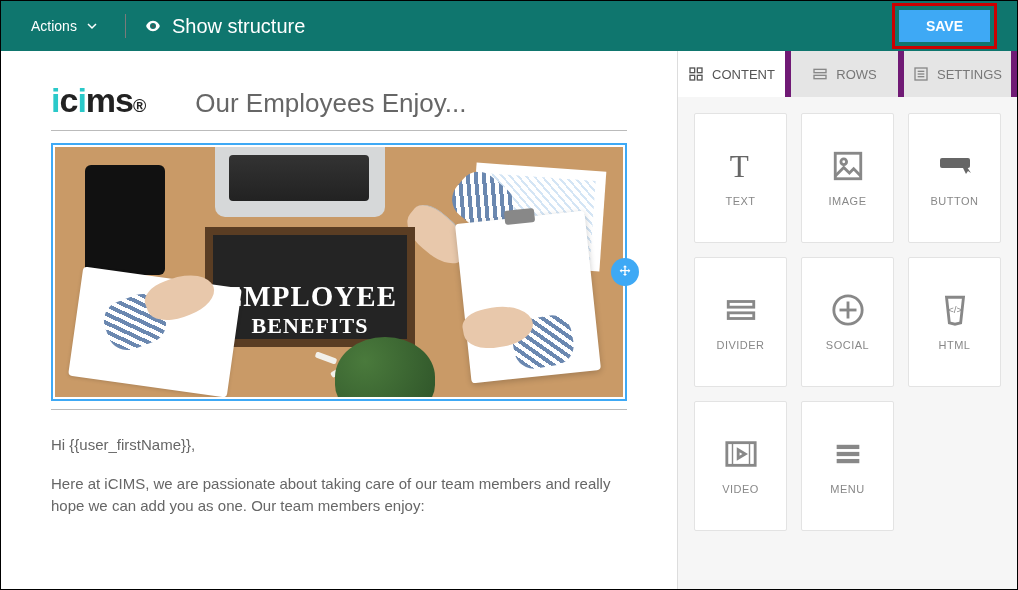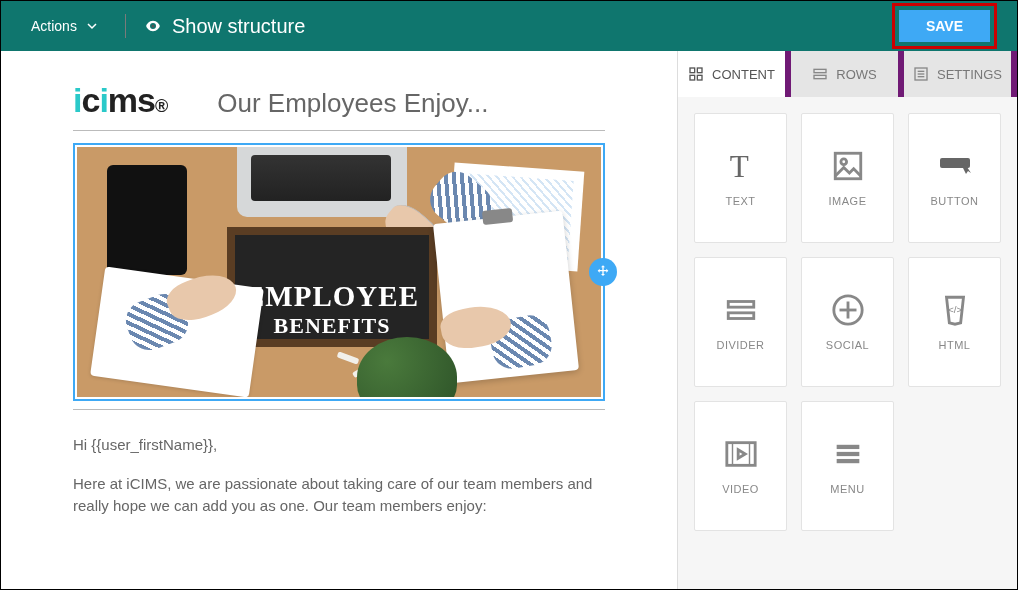--- a/index.html
+++ b/index.html
@@ -7,21 +7,21 @@
   .app { width: 1018px; height: 590px; border: 1px solid #000; position: relative; display: flex; flex-direction: column; }
   .toolbar { height: 50px; background: #0f766e; display: flex; align-items: center; padding: 0 20px; color: #fff; }
   .actions-btn { display: flex; align-items: center; gap: 10px; font-size: 14px; cursor: pointer; padding: 6px 10px; }
   .chevron { width: 10px; height: 10px; }
   .vdiv { width: 1px; height: 24px; background: #7a7a7a; margin: 0 18px; }
   .eye { width: 18px; height: 18px; margin-right: 10px; }
   .show-struct { display: flex; align-items: center; font-size: 20px; cursor: pointer; }
   .save-wrap { margin-left: auto; border: 3px solid #c00; padding: 4px; }
   .save-btn { background: #3ea9f5; color: #fff; font-weight: bold; font-size: 14px; border: none; padding: 8px 27px; cursor: pointer; }
   .body { flex: 1; display: flex; min-height: 0; }
-  .canvas { flex: 1; background: #fff; padding: 30px 72px 0; overflow: hidden; }
+  .canvas { flex: 1; background: #fff; padding: 30px 50px 0; overflow: hidden; }
   .header-row { display: flex; align-items: baseline; gap: 50px; margin-bottom: 10px; }
   .logo { font-size: 34px; font-weight: bold; color: #222; letter-spacing: -1px; font-family: Arial, sans-serif; }
   .logo .dot { color: #2ac9c9; }
   .headline { font-size: 26px; color: #666; font-weight: 400; }
   .hr { border: none; border-top: 1px solid #bbb; margin: 8px 0 12px; }
   .img-card { border: 2px solid #3ea9f5; padding: 2px; position: relative; }
   .hero { width: 100%; height: 250px; background: #c99a67; position: relative; overflow: hidden; }
   .desk-overlay { position: absolute; inset: 0; }
   .tablet { position: absolute; left: 30px; top: 18px; width: 80px; height: 110px; background: #111; border-radius: 6px; }
   .laptop { position: absolute; left: 160px; top: 0; width: 170px; height: 70px; background: #d6d8d9; border-radius: 0 0 10px 10px; }

